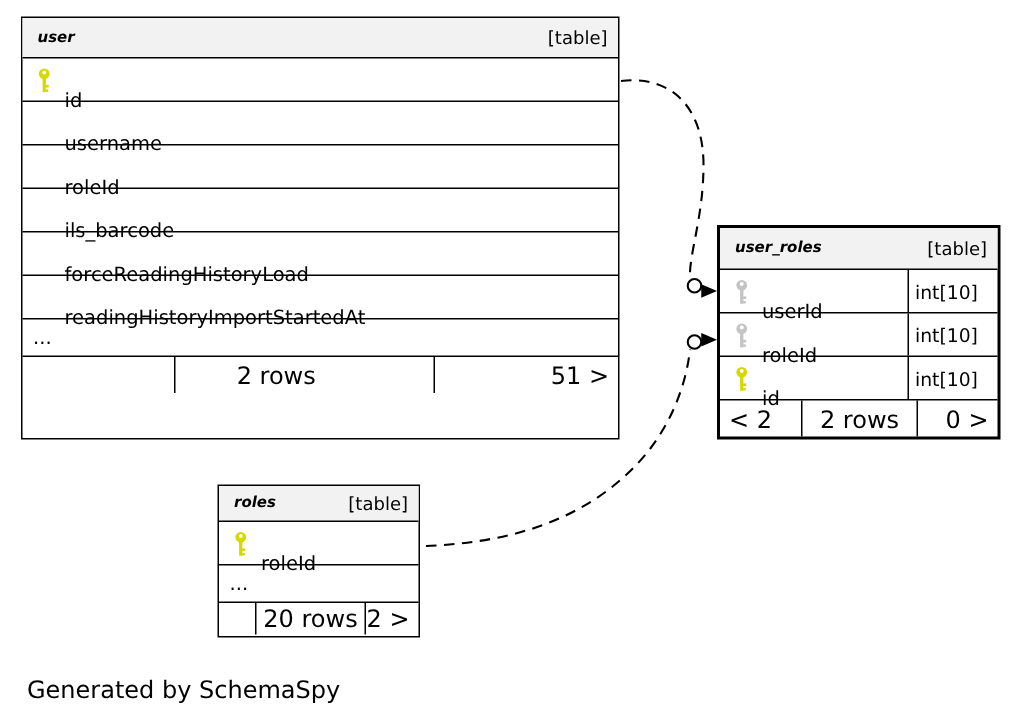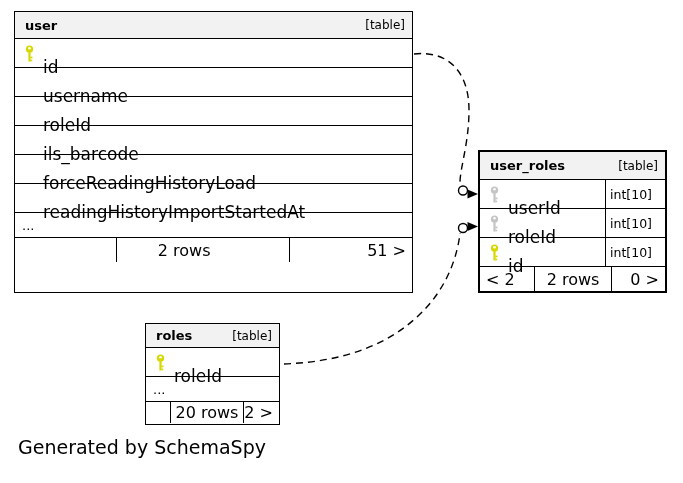--- a/index.html
+++ b/index.html
@@ -7,46 +7,46 @@
     position:relative;width:683px;height:483px;background:#ffffff;overflow:hidden;
     font-family:"DejaVu Sans", sans-serif;color:#000;
   }
   .tbl{position:absolute;background:#fff;border:1px solid #000;box-sizing:border-box;}
   .tbl.focus{border-width:2px;}
   .thead{
     background:#f2f2f2;border-bottom:1px solid #000;box-sizing:border-box;
     display:flex;justify-content:space-between;align-items:center;
     padding:0 7px 0 10px;
   }
-  .tname{font-weight:bold;font-size:13px;}
+  .tname{font-weight:bold;font-size:10px;font-style:italic;}
   .tbadge{font-size:12px;}
   .row{display:flex;align-items:center;border-bottom:1px solid #000;box-sizing:border-box;}
   .row:last-of-type{border-bottom:none;}
   .keyslot{flex:0 0 28px;display:flex;align-items:center;justify-content:center;}
-  .cname{flex:1;font-size:17px;white-space:nowrap;margin-top:28px;}
+  .cname{flex:1;font-size:13px;white-space:nowrap;margin-top:28px;}
   .ctype{
     flex:0 0 60px;align-self:stretch;border-left:1px solid #000;box-sizing:border-box;
     display:flex;align-items:center;padding-left:4px;font-size:12.5px;
   }
   .ellipsisrow{display:flex;align-items:center;padding-left:7px;font-size:13px;
     border-bottom:1px solid #000;box-sizing:border-box;}
   .tfooter{display:flex;align-items:stretch;box-sizing:border-box;}
   .fcell{display:flex;align-items:center;box-sizing:border-box;font-size:16px;}
   .fcell + .fcell{border-left:1px solid #000;}
   .fcell.c{justify-content:center;}
   .fcell.r{justify-content:flex-end;padding-right:6px;}
   .fcell.l{justify-content:flex-start;padding-left:6px;}
   .key-icon{display:block;}
   .pk{color:#d6d800;}
   .fk{color:#c4c4c4;}
   .connectors{position:absolute;left:0;top:0;pointer-events:none;}
   .rel{fill:none;stroke:#000;stroke-width:1.4;stroke-dasharray:7 5;}
   .endpoint-circle{fill:#fff;stroke:#000;stroke-width:1.4;}
   .endpoint-arrow{fill:#000;stroke:none;}
-  .gen-note{position:absolute;left:18px;top:436px;font-size:19px;}
+  .gen-note{position:absolute;left:18px;top:450px;font-size:16px;}
 </style>
 </head>
 <body>
 
 <svg width="0" height="0" style="position:absolute">
   <defs>
     <g id="key-shape">
       <circle cx="4.5" cy="4.2" r="3.6" fill="currentColor"></circle>
       <circle cx="4.5" cy="3.3" r="1.3" fill="#ffffff"></circle>
       <rect x="3.4" y="7.2" width="2.2" height="9.3" fill="currentColor"></rect>

